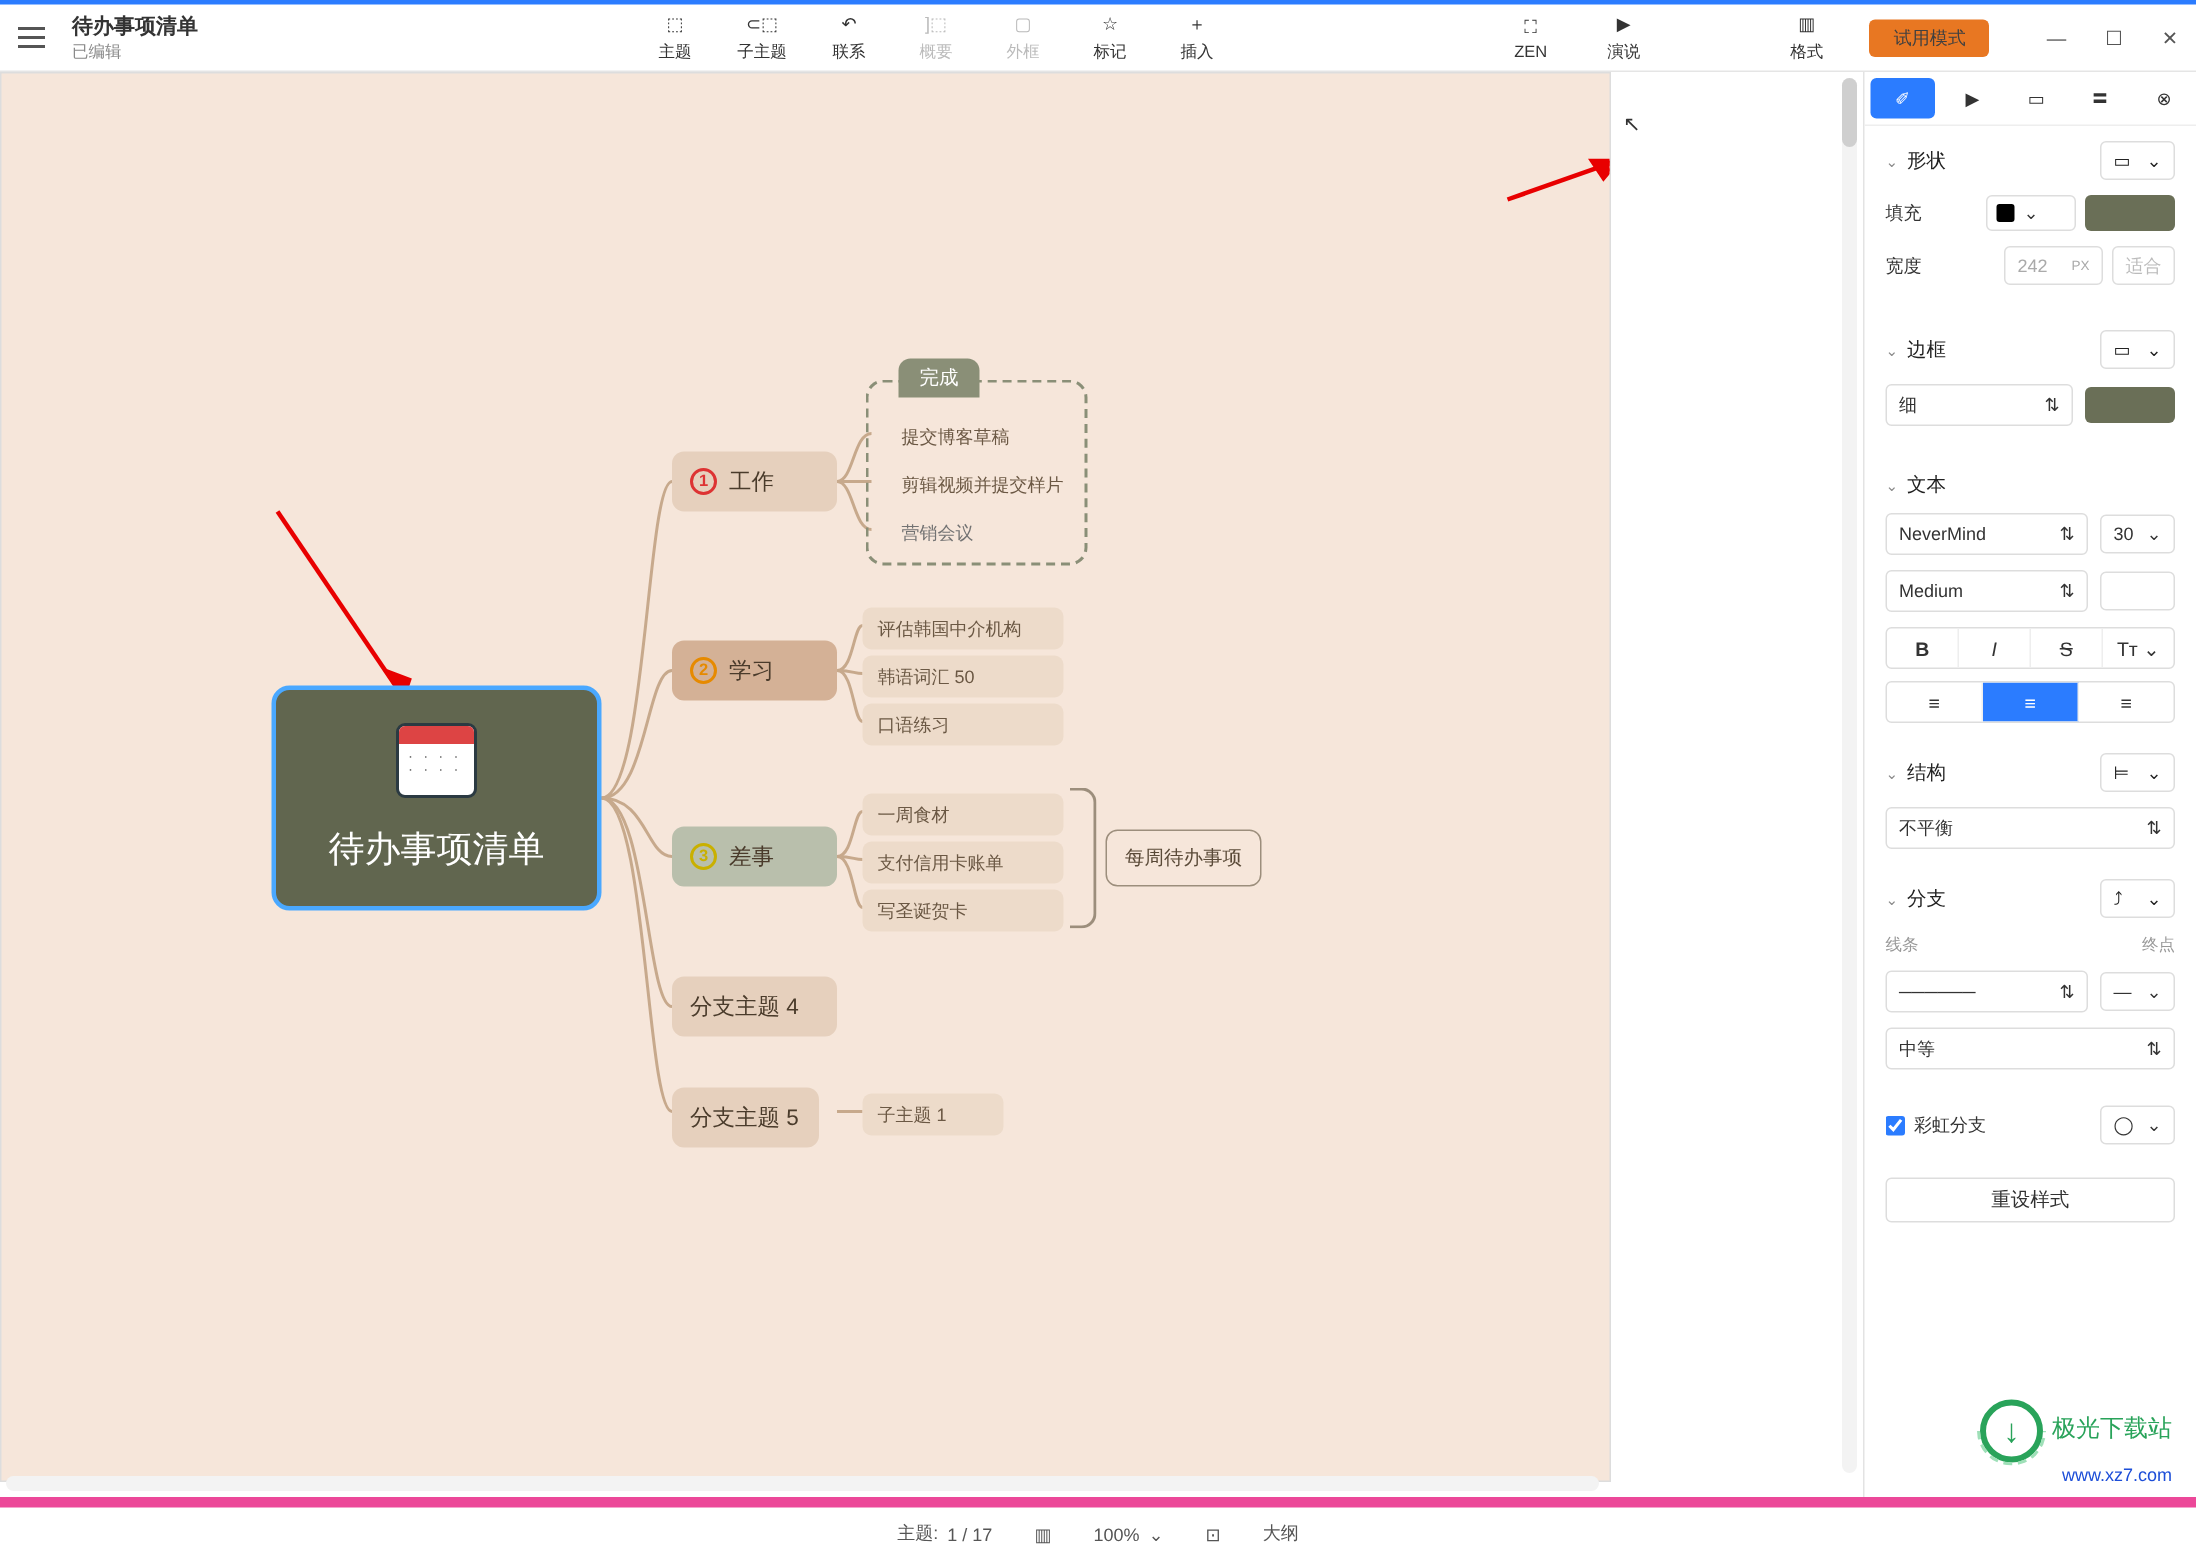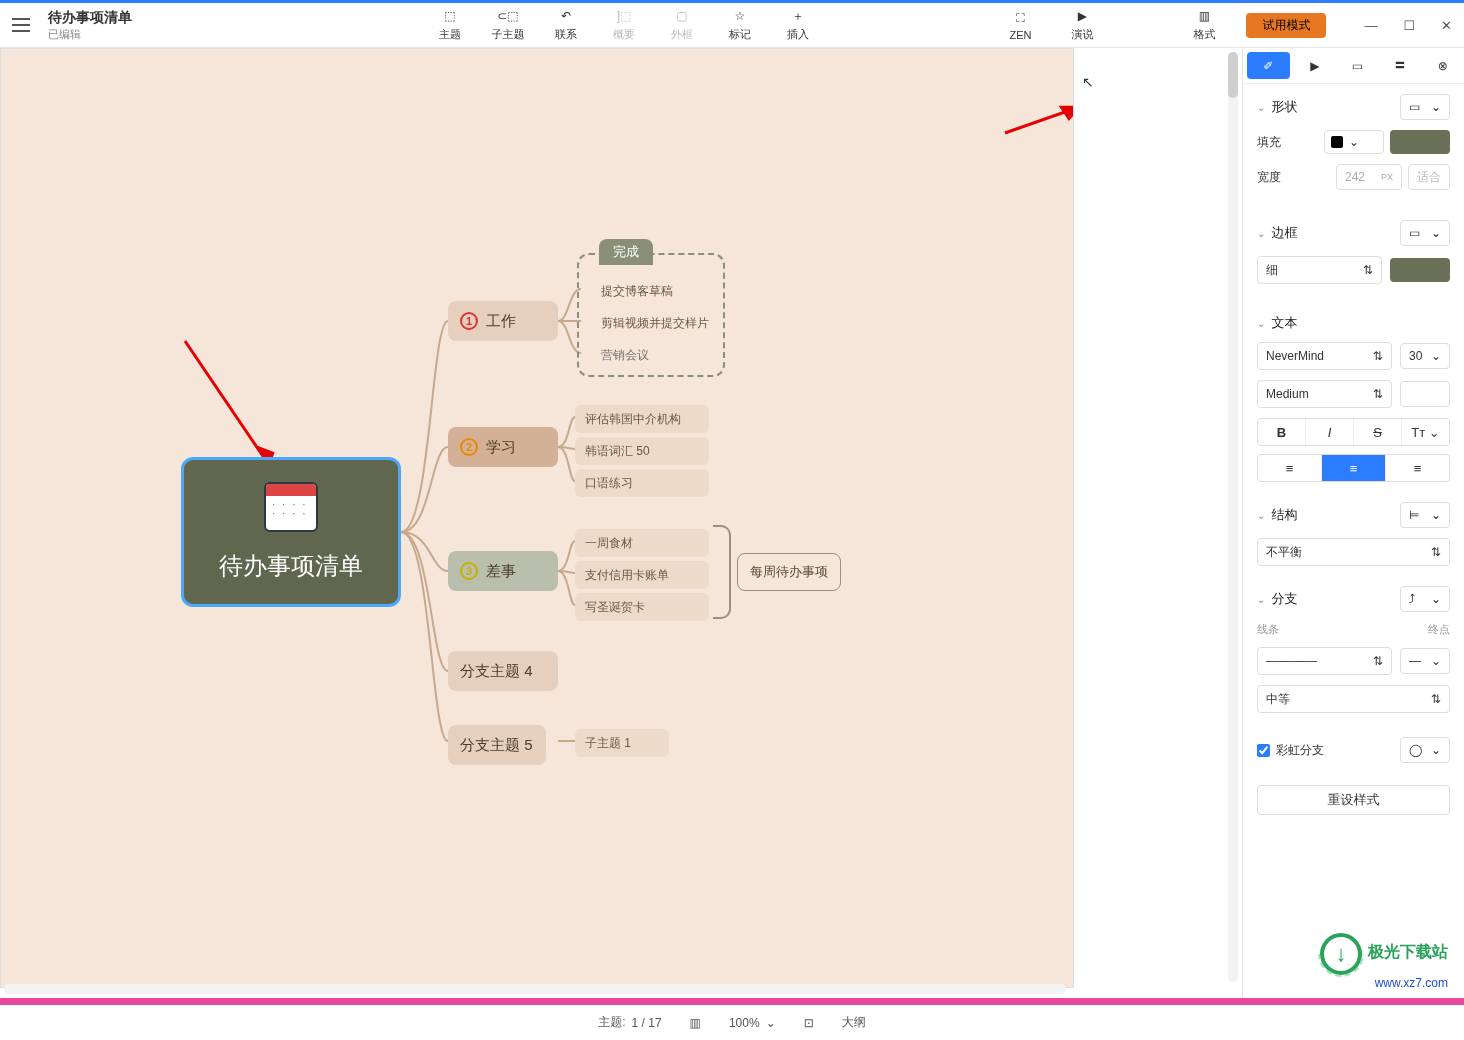--- a/index.html
+++ b/index.html
@@ -13,21 +13,21 @@
 .doc-title{font-size:14px;font-weight:700}
 .doc-status{font-size:11px;color:#888}
 .toolbar-center{position:absolute;left:430px;display:flex;gap:18px}
 .tb-btn{display:flex;flex-direction:column;align-items:center;gap:3px;cursor:pointer;color:#333;width:40px}
 .tb-btn.dim{color:#bbb}
 .tb-ico{width:20px;height:16px;display:flex;align-items:center;justify-content:center}
 .tb-lbl{font-size:11px}
 .toolbar-right{margin-left:auto;display:flex;align-items:center;gap:22px}
 .win-ctrl{display:flex;gap:26px;margin-left:16px}
 .win-ctrl span{cursor:pointer;font-size:13px;color:#555}
-.trial-btn{background:#e87722;color:#000000;padding:4px 16px;border-radius:4px;font-size:12px;cursor:pointer}
+.trial-btn{background:#e87722;color:#404040;padding:4px 16px;border-radius:4px;font-size:12px;cursor:pointer}
 
 
 .canvas-wrap{position:relative;width:1074px;height:940px;background:#f6e6da;border:1px solid #ddd;overflow:hidden}
 .canvas-wrap::-webkit-scrollbar{height:8px}
 .node{position:absolute;border-radius:8px;display:flex;align-items:center;justify-content:center;font-size:15px}
 .root{left:180px;top:408px;width:220px;height:150px;background:#61664f;color:#fff;border:3px solid #4aa8ff;border-radius:12px;flex-direction:column;gap:18px;font-size:24px}
 .cal-ico{width:54px;height:50px;background:#fff;border:2px solid #2b3a42;border-radius:6px;position:relative}
 .cal-ico::before{content:"";position:absolute;top:0;left:0;right:0;height:12px;background:#d44;border-radius:4px 4px 0 0}
 .cal-ico::after{content:"· · · ·\A· · · ·";white-space:pre;position:absolute;top:16px;left:6px;font-size:10px;line-height:9px;color:#666;letter-spacing:2px}
 .branch{left:447px;width:110px;height:40px;background:#e6d0bd;color:#4a3b2b;font-size:15px;gap:8px;padding-left:12px;justify-content:flex-start}
@@ -69,21 +69,21 @@
 .reset{margin:2px 14px;border:1px solid #ddd;border-radius:4px;height:30px;display:flex;align-items:center;justify-content:center;cursor:pointer;font-size:13px}
 .chk{display:flex;align-items:center;gap:6px}
 .chk input{accent-color:#2b7cff}
 
 
 .status{position:absolute;left:0;right:0;bottom:0;height:42px;border-top:7px solid #ec4899;display:flex;align-items:center;justify-content:center;gap:28px;font-size:12px;color:#555;background:#fff}
 .status .seg{display:flex;align-items:center;gap:6px;cursor:pointer}
 
 
 .wm{position:absolute;right:16px;bottom:50px;text-align:right;font-size:13px}
-.wm .a{color:#29a35a;font-weight:700;font-size:16px}
+.wm .a{color:#29a35a;font-weight:400;font-size:16px}
 .wm .b{color:#1d4ed8;font-size:12px}
 .wm-ico{width:42px;height:42px;border-radius:50%;border:4px solid #29a35a;display:inline-flex;align-items:center;justify-content:center;color:#29a35a;font-weight:900;font-size:22px;margin-right:6px;vertical-align:middle;position:relative}
 .wm-ico::after{content:"";position:absolute;inset:-6px;border:2px dashed #9fe0b8;border-radius:50%;clip-path:inset(50% 0 0 0)}
 
 
 .cursor-ptr{position:absolute;left:1082px;top:74px;font-size:14px;pointer-events:none}
 
 
 .hscroll{position:absolute;left:4px;bottom:46px;width:1062px;height:10px;background:#f3f3f3;border-radius:6px}
 .vscroll{position:absolute;right:226px;top:52px;height:930px;width:10px;background:#f3f3f3;border-radius:6px}

